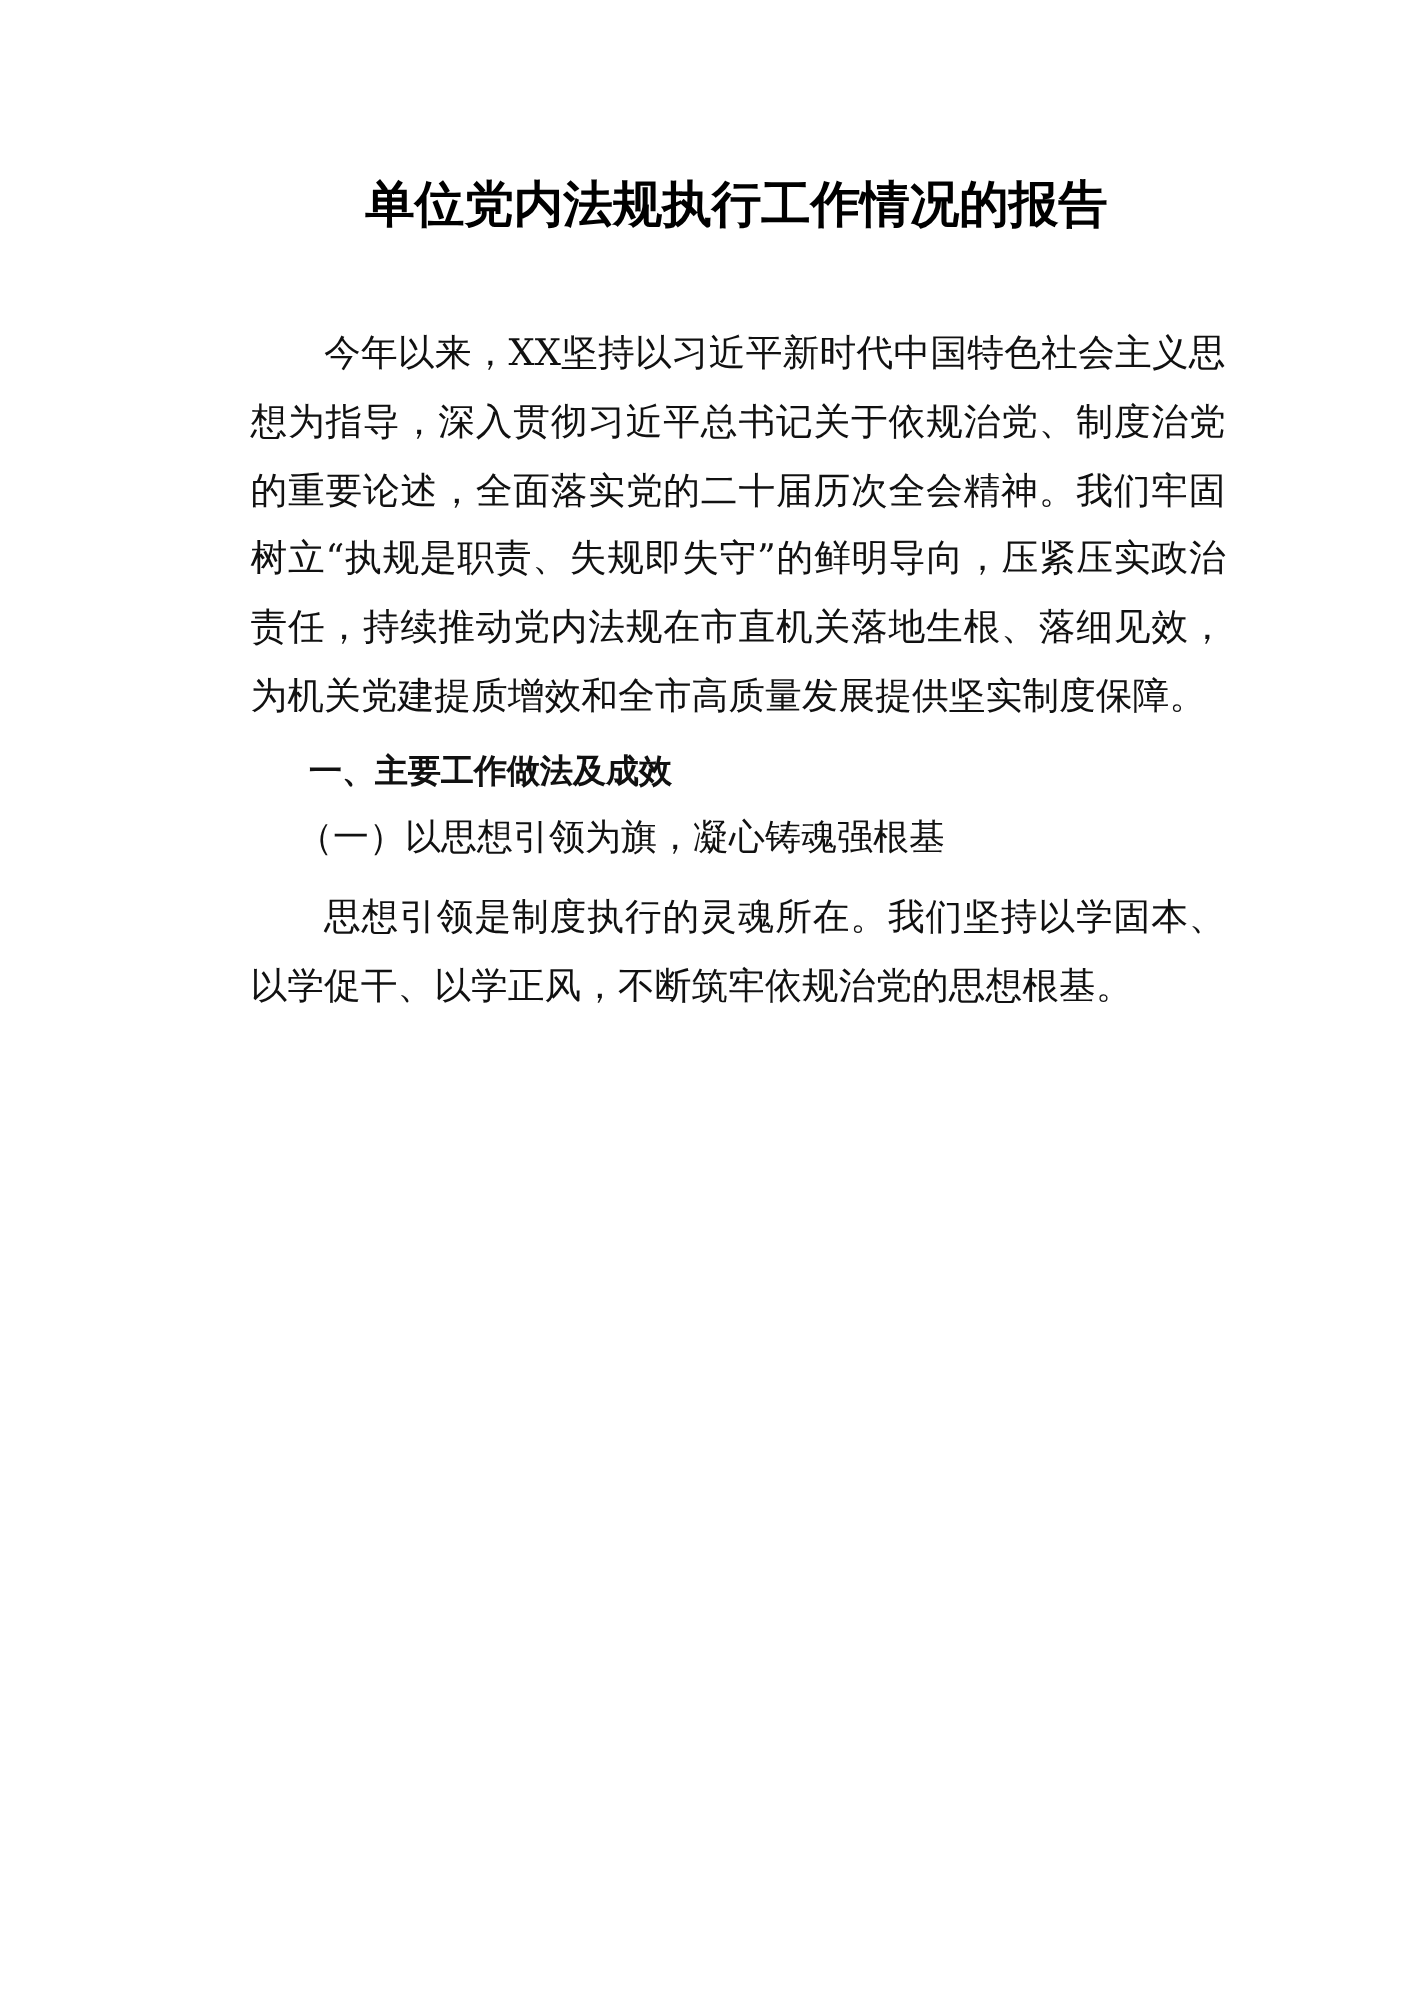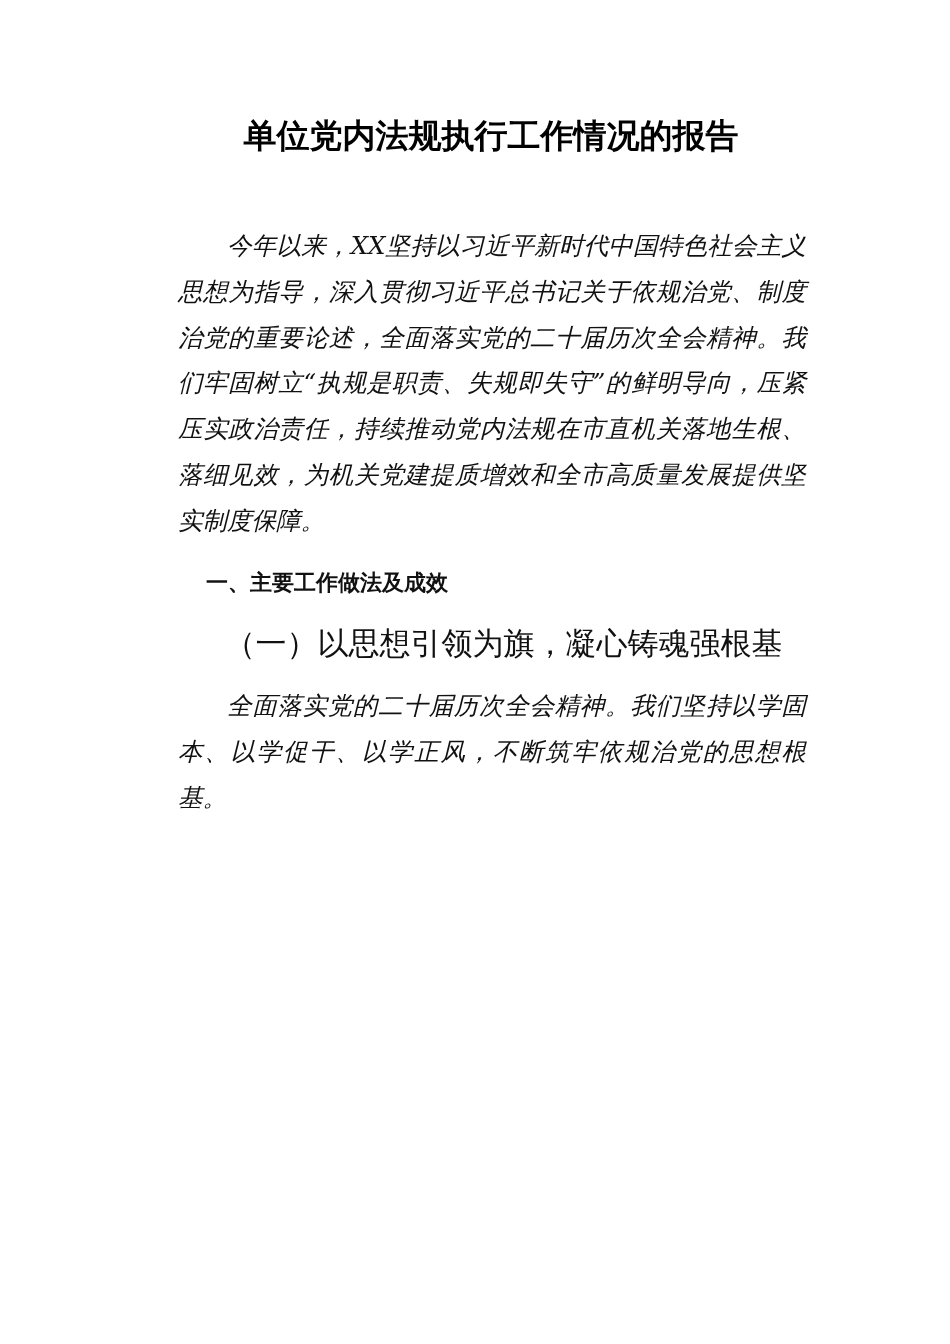--- a/index.html
+++ b/index.html
@@ -8,30 +8,30 @@
   .title {
     position: absolute; left: 0; top: 112px; width: 950px; text-align: center;
     font-family: "DejaVu Serif", serif; font-weight: bold; font-size: 33px;
     color: #000; letter-spacing: 0px; line-height: 48px;
   }
   .body {
     position: absolute; left: 146px; top: 207px; width: 660px;
     font-family: "DejaVu Serif", serif; font-size: 24.5px; color: #111;
     line-height: 45.8px; text-align: justify; text-justify: inter-character;
   }
-  .para { margin: 16px; text-indent: 2em; font-style: italic; }
+  .para { margin: 5px; text-indent: 2em; }
   .h1 { margin: 0; text-indent: 2em; font-family: "DejaVu Sans", sans-serif; font-weight: bold; font-size: 22px; }
-  .h2 { margin: 16px; text-indent: 1.5em; font-family: Liberation Sans, sans-serif; font-size: 31px; }
+  .h2 { margin: 0; text-indent: 1.5em; font-family: Liberation Mono, monospace; font-size: 24px; }
   .lead { font-weight: bold; font-family: "DejaVu Sans", sans-serif; }
 </style>
 </head>
 <body>
 
 <div class="page">
   <div class="title">单位党内法规执行工作情况的报告</div>
 
   <div class="body">
     <p class="para">今年以来，XX坚持以习近平新时代中国特色社会主义思想为指导，深入贯彻习近平总书记关于依规治党、制度治党的重要论述，全面落实党的二十届历次全会精神。我们牢固树立“执规是职责、失规即失守”的鲜明导向，压紧压实政治责任，持续推动党内法规在市直机关落地生根、落细见效，为机关党建提质增效和全市高质量发展提供坚实制度保障。</p>
     <p class="h1">一、主要工作做法及成效</p>
     <p class="h2">（一）以思想引领为旗，凝心铸魂强根基</p>
-    <p class="para">全面落实党的二十届历次全会精神。我们坚持以学固本、以学促干、以学正风，不断筑牢依规治党的思想根基。</p>
+    <p class="para">思想引领是制度执行的灵魂所在。我们坚持以学固本、以学促干、以学正风，不断筑牢依规治党的思想根基。</p>
   </div>
 </div>
 
 </body></html>

